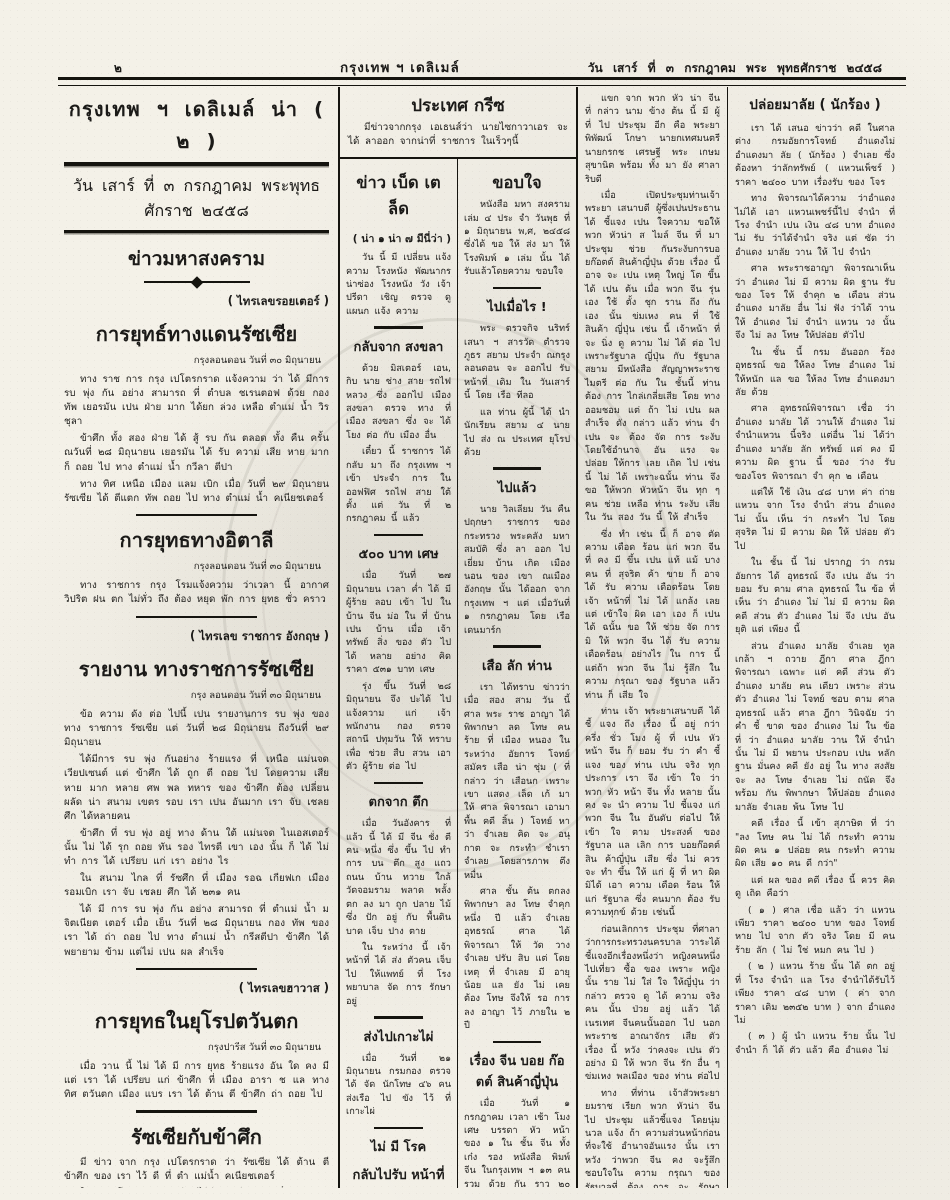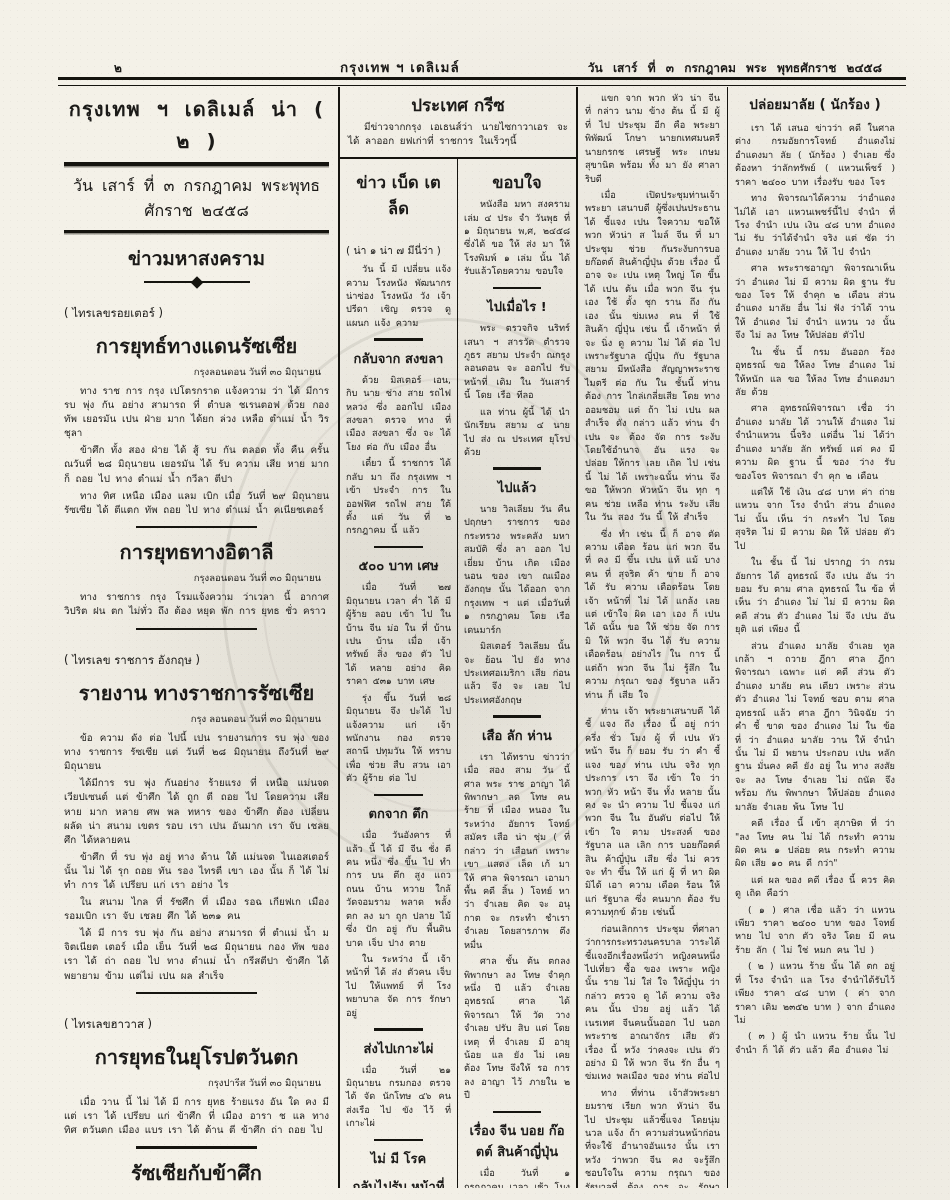--- a/index.html
+++ b/index.html
@@ -42,21 +42,21 @@
   .rule-thick{height:3.5px;margin:3px 0;box-shadow:0 1.5px 0 rgba(20,18,12,0.45);}
   .rule-mid{height:2.5px;width:46%;margin:9px auto 7px;}
   .rule-arrow{position:relative;height:2px;background:#15140f;width:40%;margin:8px auto 6px;}
   .rule-arrow .diamond{position:absolute;left:50%;top:-3.5px;width:9px;height:9px;background:#15140f;transform:translateX(-50%) rotate(45deg);}
   .date-center{text-align:center;font-size:16px;font-weight:normal;margin:7px 0;word-spacing:4px;}
   .head-section{font-size:19px;font-weight:bold;text-align:center;margin:10px 0 0;}
   .head{font-size:20px;font-weight:bold;text-align:center;margin:8px 0 2px;}
   .greece .head{font-size:17px;margin-top:2px;}
   .subcols .head{font-size:16.5px;}
   .col5 .head{font-size:13.5px;margin:4px 0 6px;}
-  .by{text-align:left;font-size:11.5px;font-weight:normal;margin:21px 0 3px;}
+  .by{text-align:right;font-size:11.5px;font-weight:bold;margin:9px 0 3px;}
   .subcols .by{font-size:10.5px;}
   .sub{font-size:13px;font-weight:bold;text-align:center;margin:7px 0 4px;}
   .dateline{text-align:right;font-size:9.5px;font-weight:normal;margin:2px 8px 5px 0;}
   .para{font-size:9.8px;line-height:1.44;text-align:justify;text-indent:16px;margin:0 0 3px;word-spacing:2.5px;}
   .subcols .para,.col4 .para,.col5 .para{font-size:9.2px;line-height:1.46;}
   .para.num{text-indent:13px;}
 </style>
 </head>
 <body>
 
@@ -106,21 +106,21 @@
         <div class="dateline">กรุงปารีส วันที่ ๓๐ มิถุนายน</div>
         <p class="para">เมื่อ วาน นี้ ไม่ ได้ มี การ ยุทธ ร้ายแรง อัน ใด คง มี แต่ เรา ได้ เปรียบ แก่ ข้าศึก ที่ เมือง อารา ช แล ทาง ทิศ ตวันตก เมือง แบร เรา ได้ ต้าน ตี ข้าศึก ถ่า ถอย ไป</p>
         <div class="rule rule-mid"></div>
         <div class="head">รัซเซียกับข้าศึก</div>
         <p class="para">มี ข่าว จาก กรุง เปโตรกราด ว่า รัซเซีย ได้ ต้าน ตี ข้าศึก ของ เรา ไว้ ดี ที่ ตำ แม่น้ำ คเนียชเตอร์</p>
         <p class="para">ในแถว โกครชุฟ รัซเซีย ได้ต้าน ตี ผ่อน ที่ ถ่า ถอย ออก จาก ภูเขา สว่าศึก เม็ด แล พระเจ้า ราช ได้ มี พระบรมราช โองการ ให้ สมเด็จ รอง สภา ดุมา มี การ ประชุม กัน ใน เดือน สิงหาคม เพื่อ หารือ กัน ใน เรื่อง จัด หาเครื่อง อาวุธ ยุทธภัณฑ์ เพิ่มเติม ขึ้น อีก</p>
       </div>
     <div class="midgroup">
       <div class="greece">
           <div class="head">ประเทศ กรีซ</div>
-          <p class="para">มีข่าวจากกรุง เอเธนส์ว่า นายไซกาวาเอร จะได้ ลาออก ยฟเก่าที่ ราชการ ในเร็วๆนี้</p>
+          <p class="para">มีข่าวจากกรุง เอเธนส์ว่า นายไซกาวาเอร จะได้ ลาออก จากน่าที่ ราชการ ในเร็วๆนี้</p>
         </div>
       <div class="subcols">
         <div class="col col2">
             <div class="head">ข่าว เบ็ด เตล็ด</div>
             <div class="by">( น่า ๑ น่า ๗ มีนี่ว่า )</div>
             <p class="para">วัน นี้ มี เปลี่ยน แจ้ง ความ โรงหนัง พัฒนากร น่าซ่อง โรงหนัง วัง เจ้า ปรีดา เชิญ ตรวจ ดูแผนก แจ้ง ความ</p>
             <div class="rule rule-mid"></div>
             <div class="sub">กลับจาก สงขลา</div>
             <p class="para">ด้วย มิสเตอร์ เอน, กิบ นาย ช่าง สาย รถไฟ หลวง ซึ่ง ออกไป เมือง สงขลา ตรวจ ทาง ที่ เมือง สงขลา ซึ่ง จะ ได้ โยง ต่อ กับ เมือง อื่น</p>
             <p class="para">เดี๋ยว นี้ ราชการ ได้ กลับ มา ถึง กรุงเทพ ฯ เข้า ประจำ การ ใน ออฟฟิศ รถไฟ สาย ใต้ ตั้ง แต่ วัน ที่ ๒ กรกฎาคม นี้ แล้ว</p>
@@ -143,21 +143,20 @@
         <div class="col col3">
             <div class="head">ขอบใจ</div>
             <p class="para">หนังสือ มหา สงคราม เล่ม ๔ ประ จำ วันพุธ ที่ ๑ มิถุนายน พ,ศ, ๒๔๕๘ ซึ่งได้ ขอ ให้ ส่ง มา ให้ โรงพิมพ์ ๑ เล่ม นั้น ได้ รับแล้วโดยความ ขอบใจ</p>
             <div class="rule rule-mid"></div>
             <div class="sub">ไปเมื่อไร !</div>
             <p class="para">พระ ตรวจกิจ นริทร์ เสนา ฯ สารวัด ตำรวจภูธร สยาม ประจำ ณกรุง ลอนดอน จะ ออกไป รับ หน้าที่ เดิม ใน วันเสาร์ นี้ โดย เรือ ทีลอ</p>
             <p class="para">แล ท่าน ผู้นี้ ได้ นำ นักเรียน สยาม ๔ นาย ไป ส่ง ณ ประเทศ ยุโรป ด้วย</p>
             <div class="rule rule-mid"></div>
             <div class="sub">ไปแล้ว</div>
             <p class="para">นาย วิลเลียม วัน คืน ปฤกษา ราชการ ของ กระทรวง พระคลัง มหาสมบัติ ซึ่ง ลา ออก ไป เยี่ยม บ้าน เกิด เมือง นอน ของ เขา ณเมือง อังกฤษ นั้น ได้ออก จาก กรุงเทพ ฯ แต่ เมื่อวันที่ ๑ กรกฎาคม โดย เรือ เดนมาร์ก</p>
-            <p class="para">มิสเตอร์ วิลเลียม นั้น จะ ย้อน ไป ยัง ทาง ประเทศอเมริกา เสีย ก่อนแล้ว จึง จะ เลย ไป ประเทศอังกฤษ</p>
             <div class="rule rule-mid"></div>
             <div class="sub">เสือ ลัก ห่าน</div>
             <p class="para">เรา ได้ทราบ ข่าวว่า เมื่อ สอง สาม วัน นี้ ศาล พระ ราช อาญา ได้ พิพากษา ลด โทษ คน ร้าย ที่ เมือง หนอง ใน ระหว่าง อัยการ โจทย์ สมัคร เสือ น่า ชุ่ม ( ที่ กล่าว ว่า เสือนก เพราะ เขา แสดง เล็ด เก้ มา ให้ ศาล พิจารณา เอามา พื้น คดี สิ้น ) โจทย์ หาว่า จำเลย คิด จะ อนุกาต จะ กระทำ ชำเรา จำเลย โดยสารภาพ ตึง หมื่น</p>
             <p class="para">ศาล ชั้น ต้น ตกลง พิพากษา ลง โทษ จำคุก หนึ่ง ปี แล้ว จำเลย อุทธรณ์ ศาล ได้ พิจารณา ให้ วัด วาง จำเลย ปรับ สิบ แต่ โดย เหตุ ที่ จำเลย มี อายุ น้อย แล ยัง ไม่ เคย ต้อง โทษ จึงให้ รอ การ ลง อาญา ไว้ ภายใน ๒ ปี</p>
             <div class="rule rule-mid"></div>
             <div class="sub">เรื่อง จีน บอย ก๊อตต์ สินค้าญี่ปุ่น</div>
             <p class="para">เมื่อ วันที่ ๑ กรกฎาคม เวลา เช้า โมง เศษ บรรดา หัว หน้า ของ ๑ ใน ชั้น จีน ทั้ง เก๋ง รอง หนังสือ พิมพ์ จีน ในกรุงเทพ ฯ ๑๓ คน รวม ด้วย กัน ราว ๒๐ คน ได้ ไป ที่ ศาลา ว่า การ กระทรวง นครบาล โดย ปัญหา ของ ท่าน เจ้าพระยา ยมราช เสนาบดี กระทรวง นครบาล ให้ ไป ประชุม ฟัง คำ ชี้ แจง ของ ท่าน ในเรื่อง จีน บอยก๊อตต์สินค้า ญี่ปุ่น</p>
           </div>
       </div>
     </div>

